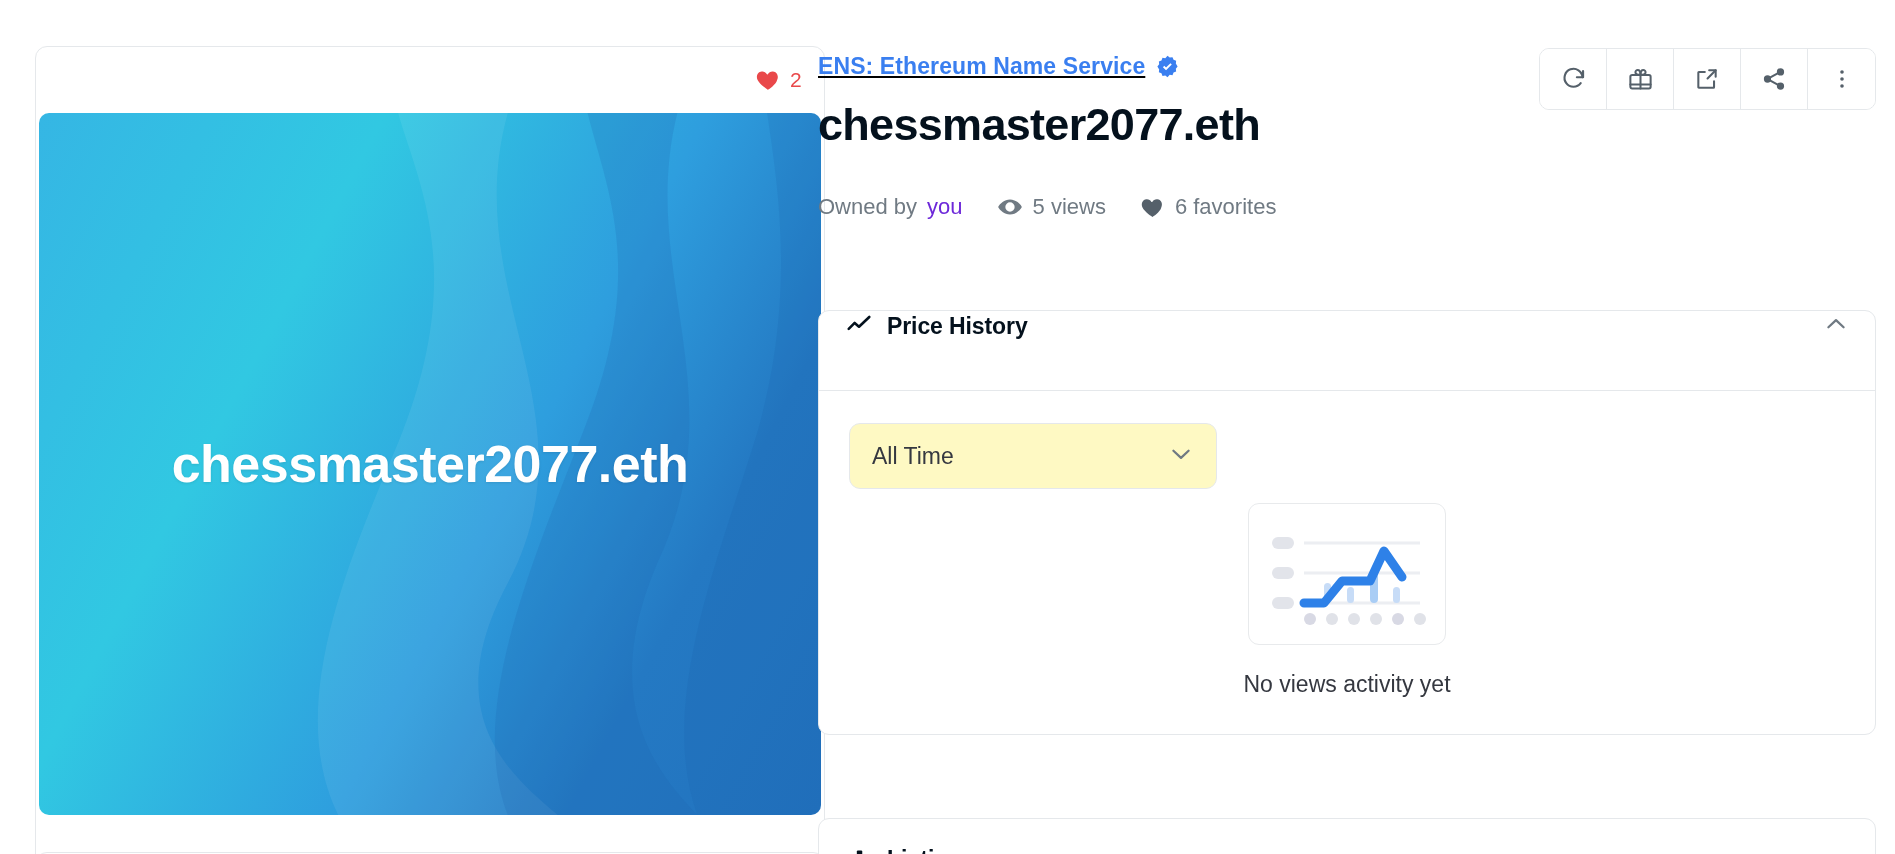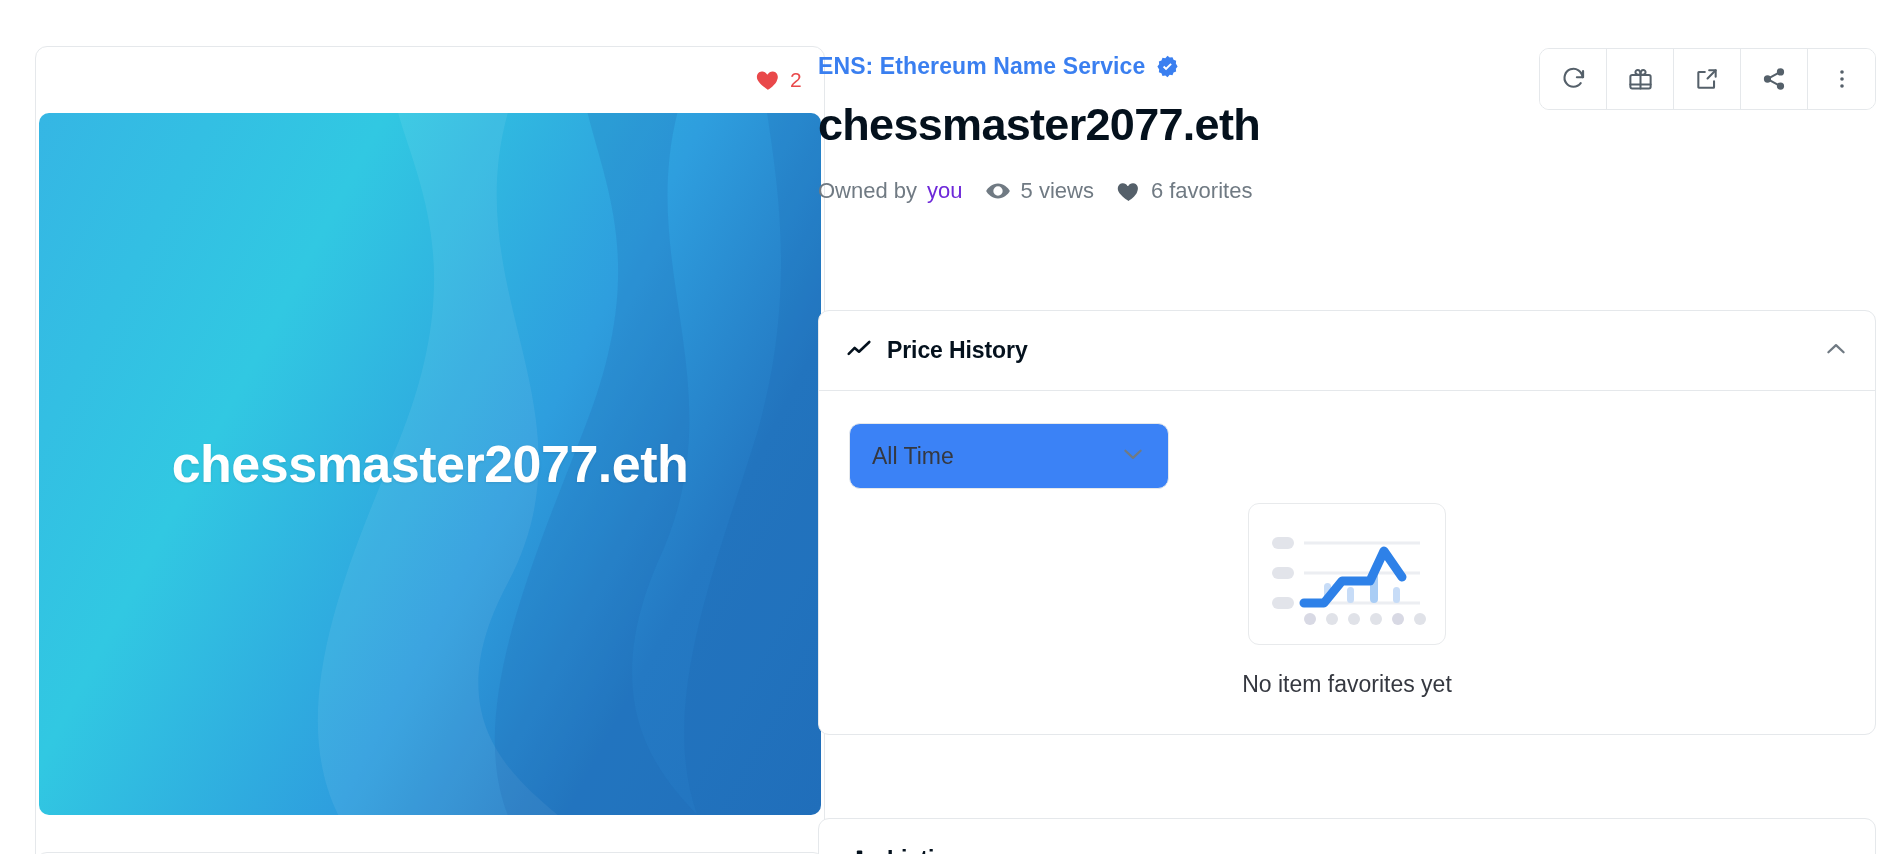--- a/index.html
+++ b/index.html
@@ -82,44 +82,45 @@
     position: absolute;
     left: 818px;
     top: 46px;
     width: 1058px;
   }
   .collection-row {
     display: flex;
     align-items: center;
     gap: 10px;
     height: 40px;
+    text-decoration: underline;
   }
   .collection-name {
     color: #3a7ff0;
     font-size: 23px;
     font-weight: 600;
     letter-spacing: .1px;
     cursor: pointer;
   }
   .verified-badge { width: 25px; height: 25px; display:block; }
 
   .title {
     margin-top: 14px;
     font-size: 45px;
     line-height: 1.12;
     font-weight: 700;
     color: #04111d;
     letter-spacing: -.7px;
   }
 
   .meta-row {
-    margin-top: 28px;
-    display: flex;
-    align-items: center;
-    gap: 0;
+    margin-top: 44px;
+    display: flex;
+    align-items: center;
+    gap: 12px;
     font-size: 22px;
     color: #707a83;
   }
   .meta-group { display: flex; align-items: center; gap: 10px; }
   .meta-group + .meta-group { margin-left: 22px; }
   .owner-link { color: #6d28d9; cursor: pointer; }
   .eye-icon { width: 26px; height: 26px; display:block; }
   .heart-dark { width: 25px; height: 25px; display:block; }
 
   
@@ -155,44 +156,44 @@
     top: 310px;
     width: 1058px;
     border: 1px solid #e5e8eb;
     border-radius: 11px;
     background: #fff;
     overflow: hidden;
   }
   .panel-head {
     height: 80px;
     display: flex;
-    align-items: center;
+    align-items: flex-start;
     padding: 0 26px 0 27px;
     border-bottom: 1px solid #e5e8eb;
     cursor: pointer;
   }
   .panel-head-left { display: flex; align-items: center; gap: 15px; }
   .panel-title {
     font-size: 23px;
     font-weight: 700;
     color: #04111d;
     letter-spacing: -.1px;
   }
   .chev { margin-left: auto; }
   .panel-body { padding: 32px 30px 36px 30px; }
 
   .select {
-    width: 320px;
+    width: 368px;
     height: 66px;
     border: 1px solid #e5e8eb;
     border-radius: 11px;
     display: flex;
     align-items: center;
     padding: 12px 22px;
-    background: #3b82f6;
+    background: #fef9c3;
     cursor: pointer;
   }
   .select-value { font-size: 23px; color: #353840; }
   .select-chev { margin-left: auto; }
 
   .empty-wrap {
     margin-top: 14px;
     display: flex;
     flex-direction: column;
     align-items: center;
@@ -394,21 +395,21 @@
             <rect x="131" y="72" width="7" height="16" rx="3.5" fill="#c7dcf7"></rect>
             <polyline points="42,88 62,88 80,66 108,66 122,36 140,62" fill="none" stroke="#2e81e8" stroke-width="9" stroke-linecap="round" stroke-linejoin="round"></polyline>
             <circle cx="48" cy="104" r="6" fill="#d8d9e4"></circle>
             <circle cx="70" cy="104" r="6" fill="#e0e2e8"></circle>
             <circle cx="92" cy="104" r="6" fill="#e0e2e8"></circle>
             <circle cx="114" cy="104" r="6" fill="#e0e2e8"></circle>
             <circle cx="136" cy="104" r="6" fill="#d8d9e4"></circle>
             <circle cx="158" cy="104" r="6" fill="#e0e2e8"></circle>
           </svg>
         </div>
-        <div class="empty-text">No item favorites yet</div>
+        <div class="empty-text">No views activity yet</div>
       </div>
     </div>
   </section>
 
   <section class="panel-bottom">
     <div class="panel-bottom-head">
       <span>
         <svg width="26" height="26" viewBox="0 0 24 24" fill="#04111d">
           <rect x="3" y="11" width="5" height="9" rx="1"></rect>
           <rect x="10" y="6" width="5" height="14" rx="1"></rect>

